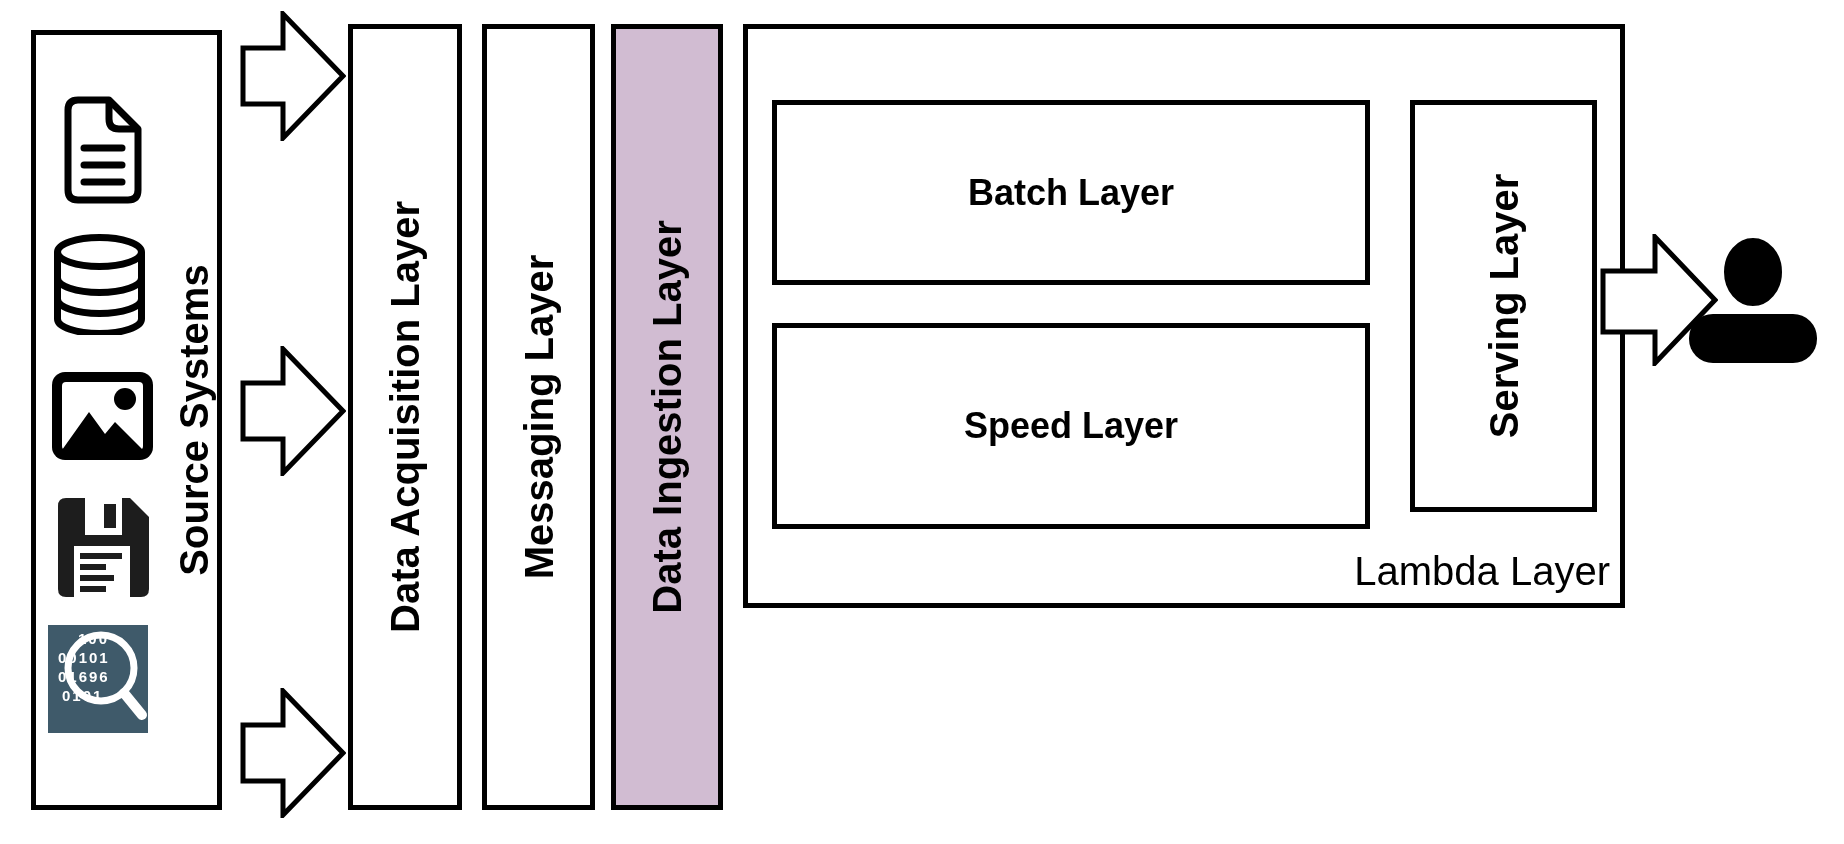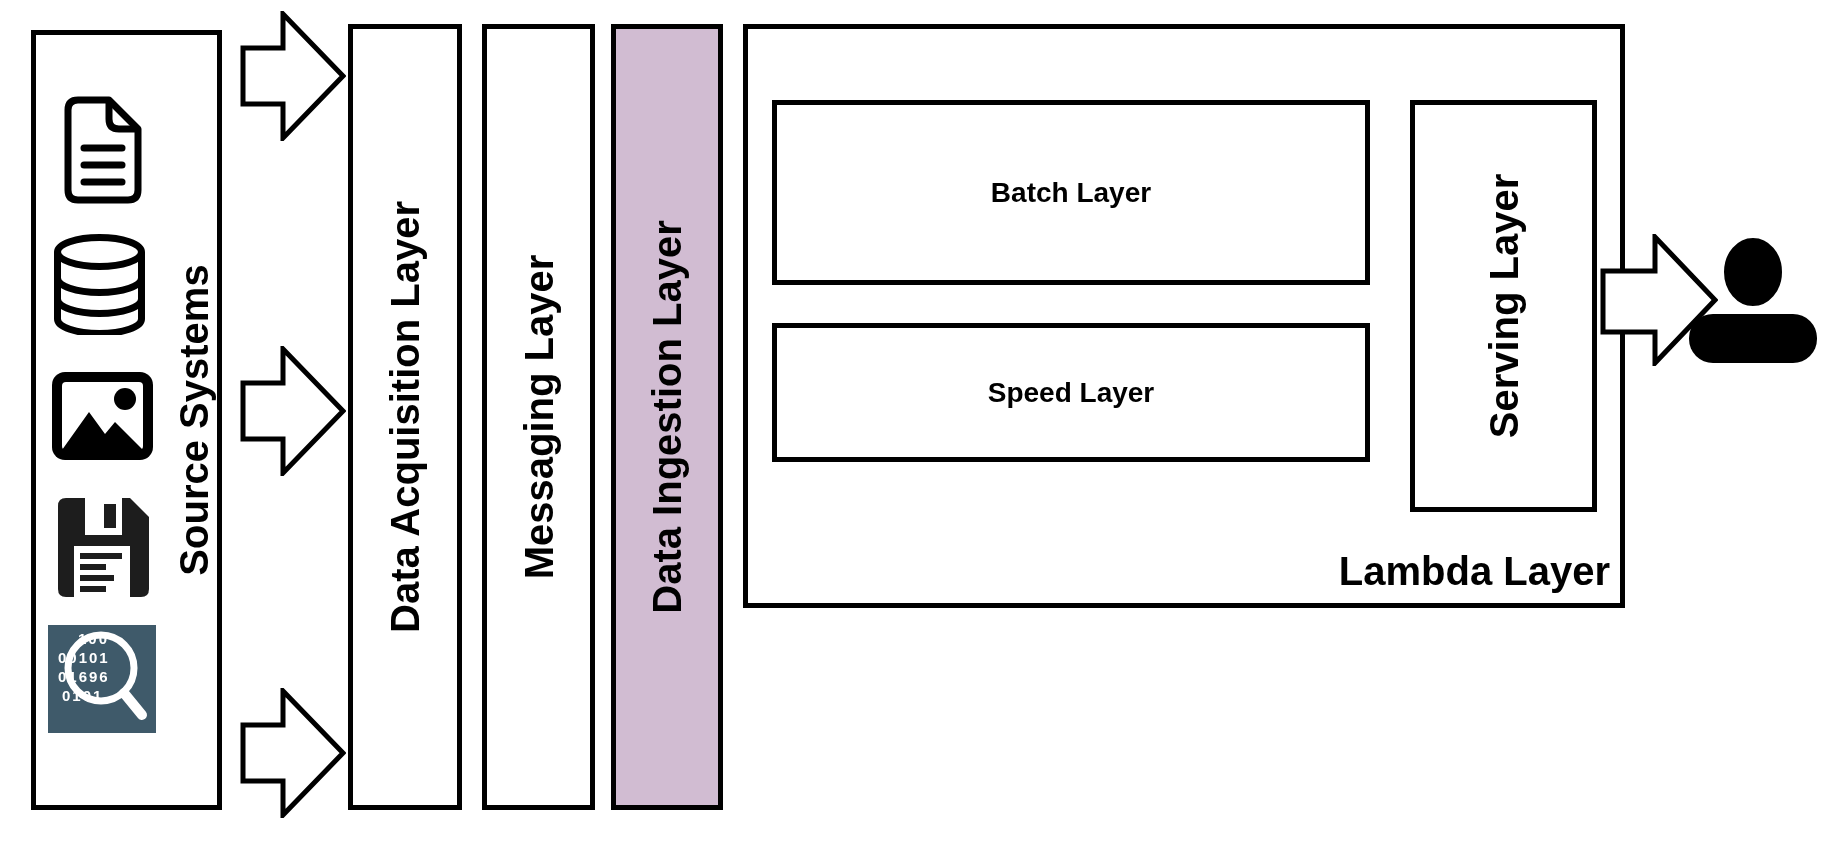--- a/index.html
+++ b/index.html
@@ -9,25 +9,25 @@
   }
   .box{position:absolute;box-sizing:border-box;border:5px solid #000;background:#fff;}
   .box.highlight{background:#D1BCD2;}
   .vlabel{
     position:absolute;left:50%;top:50%;
     transform:translate(-50%,-50%) rotate(-90deg);
     white-space:nowrap;font-weight:bold;font-size:40px;line-height:1;
   }
   .hcenter{
     position:absolute;inset:0;display:flex;align-items:center;justify-content:center;
-    font-weight:bold;font-size:28px;white-space:nowrap;
+    font-weight:bold;font-size:36px;white-space:nowrap;
   }
   .corner-label{
     position:absolute;right:10px;bottom:12px;
-    font-weight:bold;font-size:40px;white-space:nowrap;line-height:1;
+    font-weight:normal;font-size:40px;white-space:nowrap;line-height:1;
   }
   .icon{position:absolute;}
   .codesearch{position:absolute;background:#3F5A6A;}
   .bin-line{
     position:absolute;left:10px;color:#fff;font-weight:bold;font-size:15px;
     letter-spacing:2px;line-height:1;font-family:"Liberation Sans",sans-serif;
   }
   .codesearch svg{position:absolute;left:0;top:0;}
 </style>
 </head>
@@ -67,21 +67,21 @@
     <path d="M8 0 H72 L91 19 V91 Q91 99 83 99 H8 Q0 99 0 91 V8 Q0 0 8 0 Z" fill="#1d1d1d"></path>
     <rect x="27" y="0" width="37" height="37" fill="#fff"></rect>
     <rect x="46" y="6" width="12" height="24" fill="#1d1d1d"></rect>
     <rect x="16" y="48" width="56" height="51" fill="#fff"></rect>
     <rect x="22" y="55" width="42" height="6" fill="#1d1d1d"></rect>
     <rect x="22" y="66" width="26" height="6" fill="#1d1d1d"></rect>
     <rect x="22" y="77" width="34" height="6" fill="#1d1d1d"></rect>
     <rect x="22" y="88" width="26" height="6" fill="#1d1d1d"></rect>
   </svg>
 
-  <div class="codesearch" style="left:48px;top:625px;width:108px;height:108px;">
+  <div class="codesearch" style="left:48px;top:625px;width:100px;height:108px;">
     <div class="bin-line" style="left:30px;top:6px;">100</div>
     <div class="bin-line" style="left:10px;top:25px;">00101</div>
     <div class="bin-line" style="left:10px;top:44px;">01696</div>
     <div class="bin-line" style="left:14px;top:63px;">0101</div>
     <svg width="110" height="108" viewBox="0 0 110 108">
       <circle cx="53" cy="43" r="33" fill="none" stroke="#fff" stroke-width="7"></circle>
       <line x1="76" y1="68" x2="94" y2="90" stroke="#fff" stroke-width="10" stroke-linecap="round"></line>
     </svg>
   </div>
 
@@ -108,21 +108,21 @@
   </div>
 
   <div class="box" style="left:743px;top:24px;width:882px;height:584px;">
     <span class="corner-label">Lambda Layer</span>
   </div>
 
   <div class="box" style="left:772px;top:100px;width:598px;height:185px;">
     <span class="hcenter">Batch Layer</span>
   </div>
 
-  <div class="box" style="left:772px;top:323px;width:598px;height:139px;text-decoration:underline;">
+  <div class="box" style="left:772px;top:323px;width:598px;height:206px;text-decoration:underline;">
     <span class="hcenter">Speed Layer</span>
   </div>
 
   <div class="box" style="left:1410px;top:100px;width:187px;height:412px;">
     <span class="vlabel">Serving Layer</span>
   </div>
 
 
   <svg class="icon" style="left:1600px;top:234px;" width="118" height="132" viewBox="0 0 118 132">
     <polygon points="3,37 55,37 55,3 115,66 55,129 55,98 3,98" fill="#fff" stroke="#000" stroke-width="5" stroke-linejoin="miter"></polygon>

